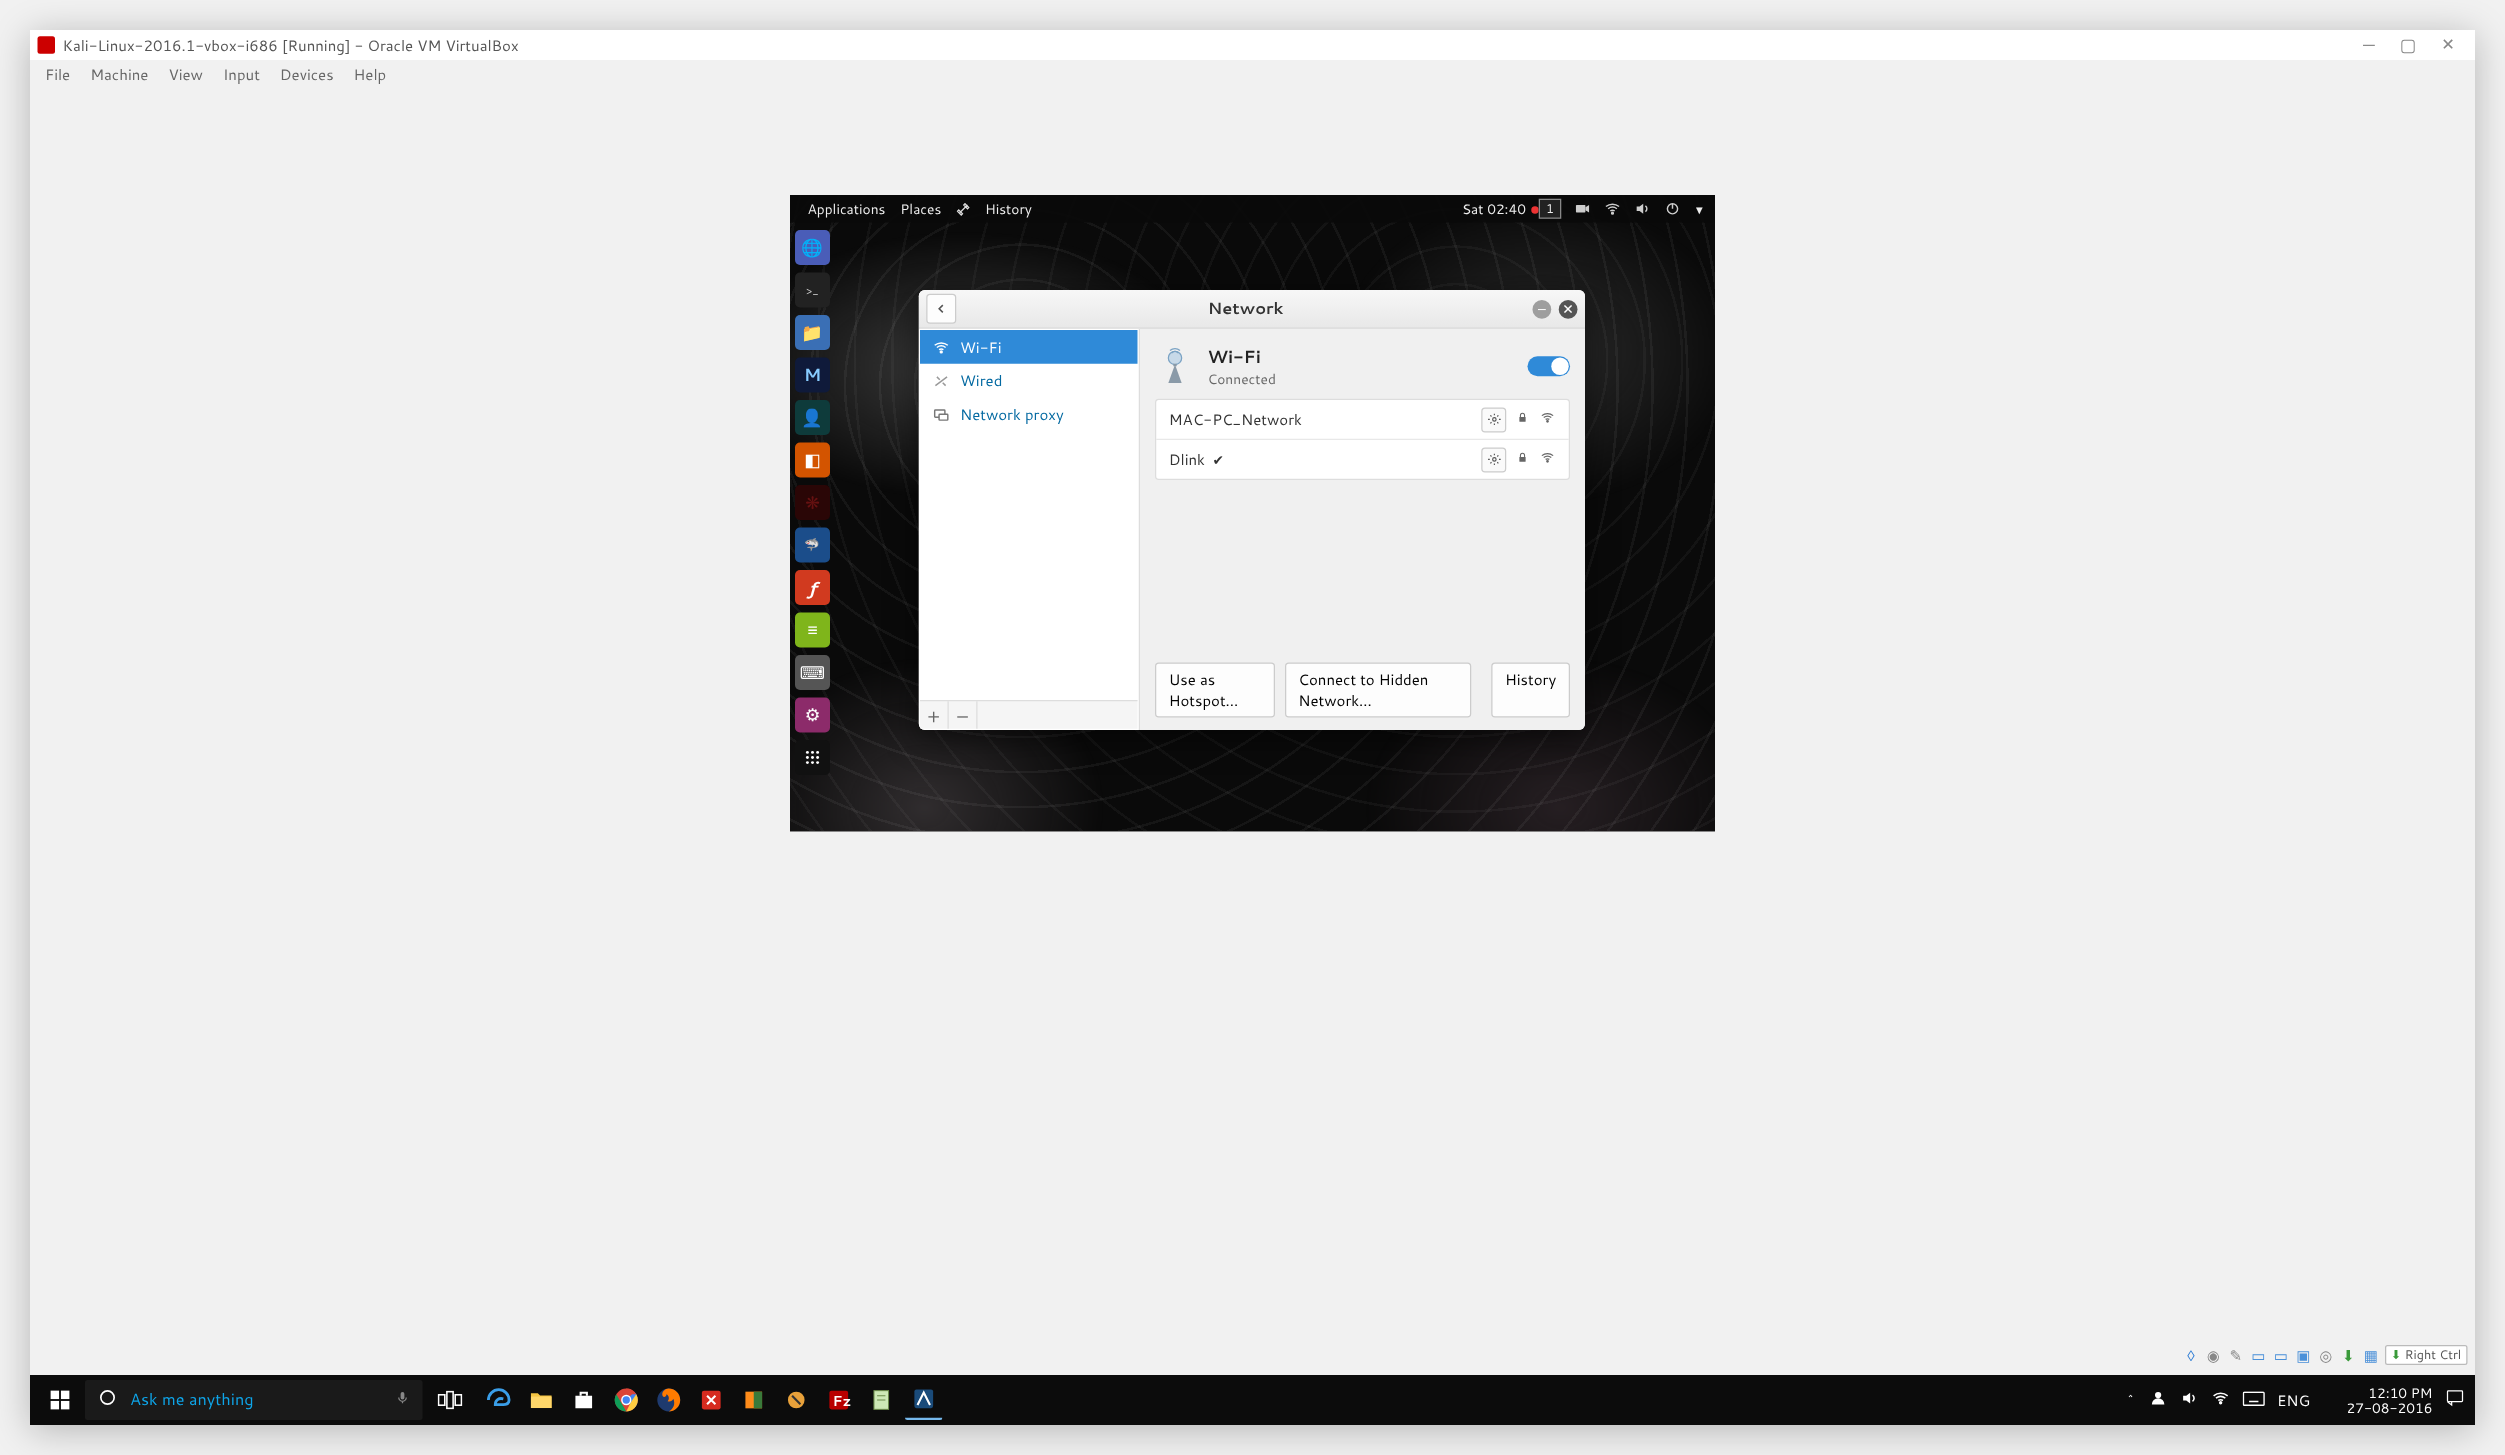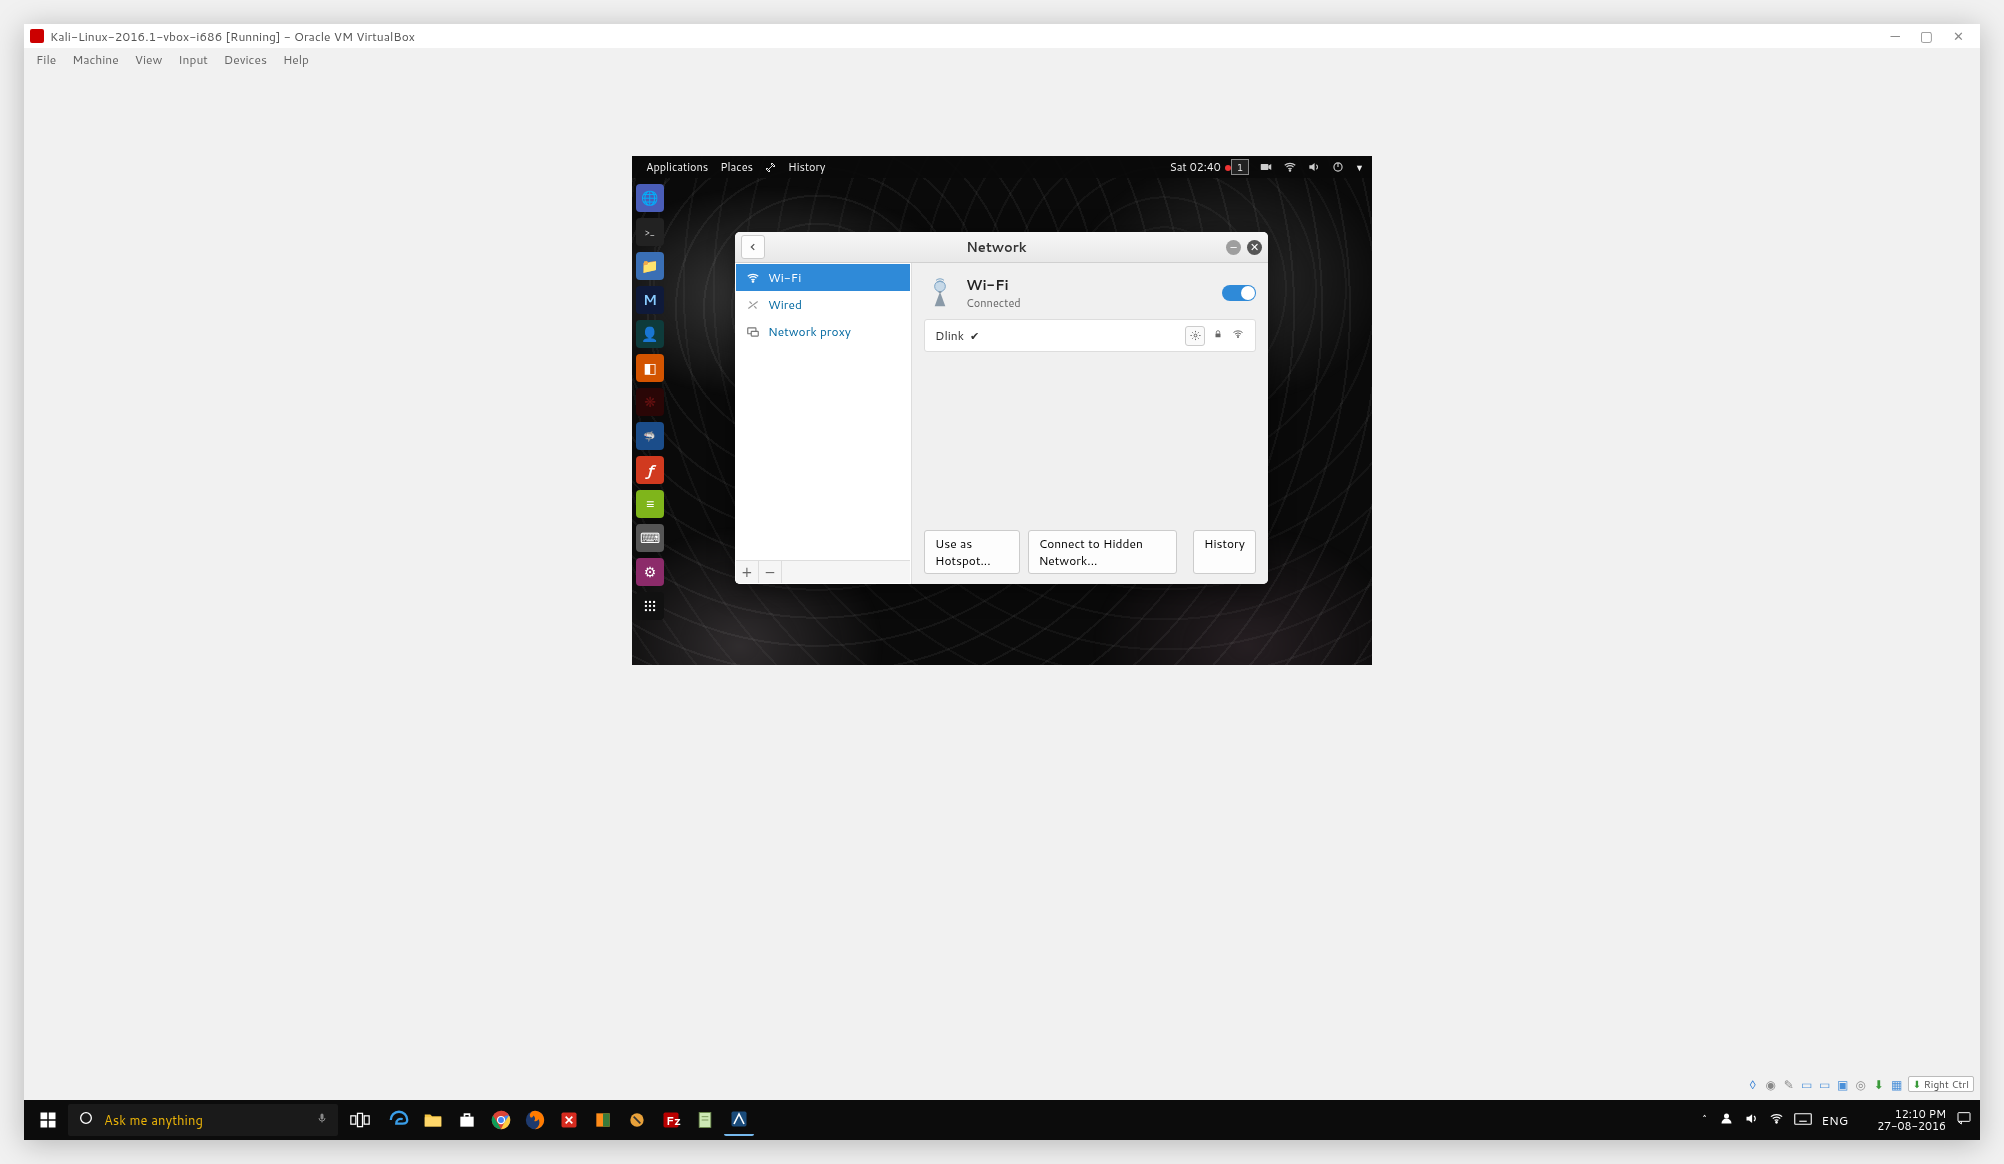--- a/index.html
+++ b/index.html
@@ -83,21 +83,21 @@
   .netlist .row .ricons{display:flex;align-items:center;gap:8px;}
   .netlist .row .gear{width:18px;height:18px;border:1px solid #ccc;border-radius:3px;display:flex;align-items:center;justify-content:center;font-size:11px;background:#fafafa;}
 
   .main .gap{flex:1;}
   .main .actions{display:flex;gap:8px;margin-top:10px;}
   .main .actions .abtn{border:1px solid #ccc;background:#fdfdfd;border-radius:3px;padding:4px 10px;font-size:12px;color:#000000;}
 
   
   .win-taskbar{position:absolute;left:0;right:0;bottom:0;height:40px;background:#0c0c0c;display:flex;align-items:center;padding:0 8px;color:#fff;z-index:5;}
   .win-taskbar .start{width:32px;height:32px;display:flex;align-items:center;justify-content:center;}
-  .win-taskbar .search{display:flex;align-items:center;height:32px;background:#1a1a1a;border-radius:2px;padding:0 10px;width:250px;color:#eab308;font-size:13px;gap:10px;margin-left:4px;}
+  .win-taskbar .search{display:flex;align-items:center;height:32px;background:#1a1a1a;border-radius:2px;padding:0 10px;width:250px;color:#0ea5e9;font-size:13px;gap:10px;margin-left:4px;}
   .win-taskbar .search .mic{margin-left:auto;}
   .win-taskbar .tview{width:32px;height:32px;display:flex;align-items:center;justify-content:center;margin-left:6px;}
   .win-taskbar .apps{display:flex;align-items:center;gap:4px;margin-left:8px;}
   .win-taskbar .apps .a{width:30px;height:30px;display:flex;align-items:center;justify-content:center;border-radius:2px;}
   .win-taskbar .tray{margin-left:auto;display:flex;align-items:center;gap:10px;font-size:12px;}
   .win-taskbar .tray .clock{text-align:right;line-height:1.1;font-size:11px;margin-left:19px;}
 </style>
 </head>
 <body>
 
@@ -257,20 +257,41 @@
               <div class="titles">
                 <div class="h1">Wi-Fi</div>
                 <div class="h2">Connected</div>
               </div>
               <div class="toggle"></div>
             </div>
 
             <div class="netlist">
               <div class="row">
                 <span class="nm">
+                    <span>MAC-PC_Network</span>
+                  </span>
+                <span class="ricons">
+                  <span class="gear">
+                      <svg width="11" height="11" viewBox="0 0 24 24" fill="none" stroke="#555" stroke-width="2">
+                        <circle cx="12" cy="12" r="3"></circle>
+                        <path d="M12 2v3M12 19v3M4 12H1M23 12h-3M5 5l2 2M17 17l2 2M5 19l2-2M17 7l2-2"></path>
+                      </svg>
+                    </span>
+                  <span><svg width="10" height="12" viewBox="0 0 24 24" fill="#666">
+                        <rect x="6" y="11" width="12" height="9" rx="1"></rect>
+                        <path d="M8 11V8a4 4 0 0 1 8 0v3" fill="none" stroke="#666" stroke-width="2"></path>
+                      </svg></span>
+                  <span><svg width="14" height="12" viewBox="0 0 24 24" fill="none" stroke="#666" stroke-width="2">
+                        <path d="M3 9a14 14 0 0 1 18 0M6 12a10 10 0 0 1 12 0M9 15a6 6 0 0 1 6 0"></path>
+                        <circle cx="12" cy="18" r="1.2" fill="#666"></circle>
+                      </svg></span>
+                </span>
+              </div>
+              <div class="row">
+                <span class="nm">
                     <span>Dlink</span> 
                     <span class="tick">✔</span>
                   </span>
                 <span class="ricons">
                   <span class="gear">
                       <svg width="11" height="11" viewBox="0 0 24 24" fill="none" stroke="#555" stroke-width="2">
                         <circle cx="12" cy="12" r="3"></circle>
                         <path d="M12 2v3M12 19v3M4 12H1M23 12h-3M5 5l2 2M17 17l2 2M5 19l2-2M17 7l2-2"></path>
                       </svg>
                     </span>

